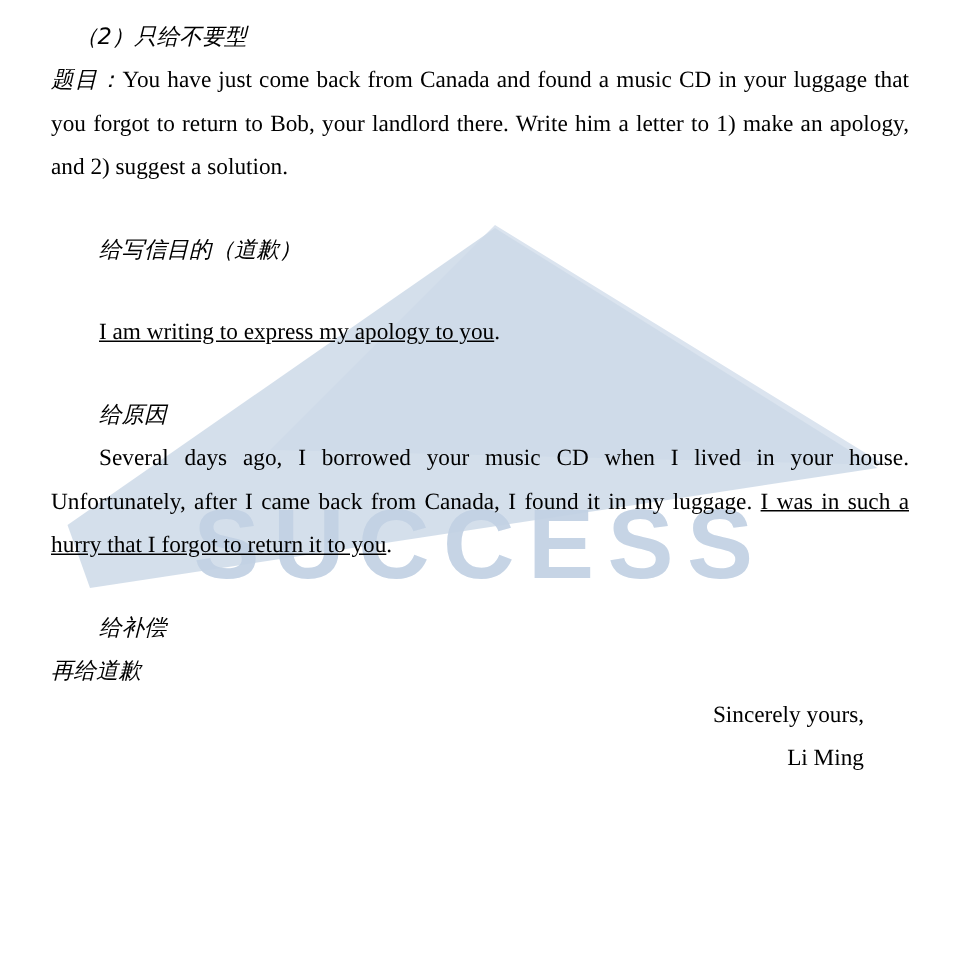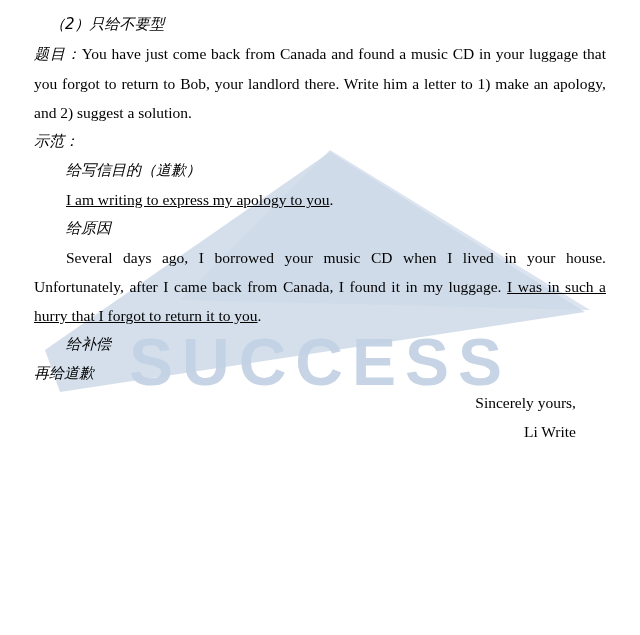--- a/index.html
+++ b/index.html
@@ -40,21 +40,21 @@
     font-size: 15.5px;
     line-height: 29px;
     white-space: pre-wrap;
   }
   .cn {
     font-family: "DejaVu Sans", "Liberation Sans", sans-serif;
     font-size: 15px;
     font-style: italic;
   }
   .indent1 { text-indent: 0; padding-left: 16px; }
-  .indent2 { padding-left: 32px; }
+  .indent2 { padding-left: 32px; margin-top: 26px; }
   .u { text-decoration: underline; }
   .right { text-align: right; padding-right: 30px; }
   .block-para {
     font-size: 15.5px;
     line-height: 29px;
     text-align: justify;
   }
   .sig { font-size: 15.5px; line-height: 29px; }
 </style>
 </head>
@@ -70,21 +70,20 @@
 
   <div class="content">
 
     <div class="line cn indent1">（2）只给不要型</div>
 
 
     <div class="block-para">
       <span class="cn">题目：</span><span>You have just come back from Canada and found a music CD in your luggage that you forgot to  return to Bob, your landlord there. Write him a letter to  1) make an apology, and  2) suggest a solution.</span>
     </div>
 
-    <div class="line cn">示范：</div>
 
 
     <div class="line cn indent2">给写信目的（道歉）</div>
 
     <div class="block-para indent2">
       <span class="u">I am writing to express my apology to you</span><span>.</span>
     </div>
 
     <div class="line cn indent2">给原因</div>
 
@@ -92,16 +91,16 @@
       <span style="padding-left:32px;display:inline-block;"></span><span>Several days ago, I borrowed your music CD when I lived in your house. Unfortunately, after I came back from Canada, I found it in my luggage. </span><span class="u">I was in such a hurry that I forgot to return it to you</span><span>.</span>
     </div>
 
     <div class="line cn indent2">给补偿</div>
 
 
     <div class="line cn">再给道歉</div>
 
 
     <div class="sig right">Sincerely yours,</div>
-    <div class="sig right">Li Write</div>
+    <div class="sig right">Li Ming</div>
 
   </div>
 </div>
 
 </body></html>

